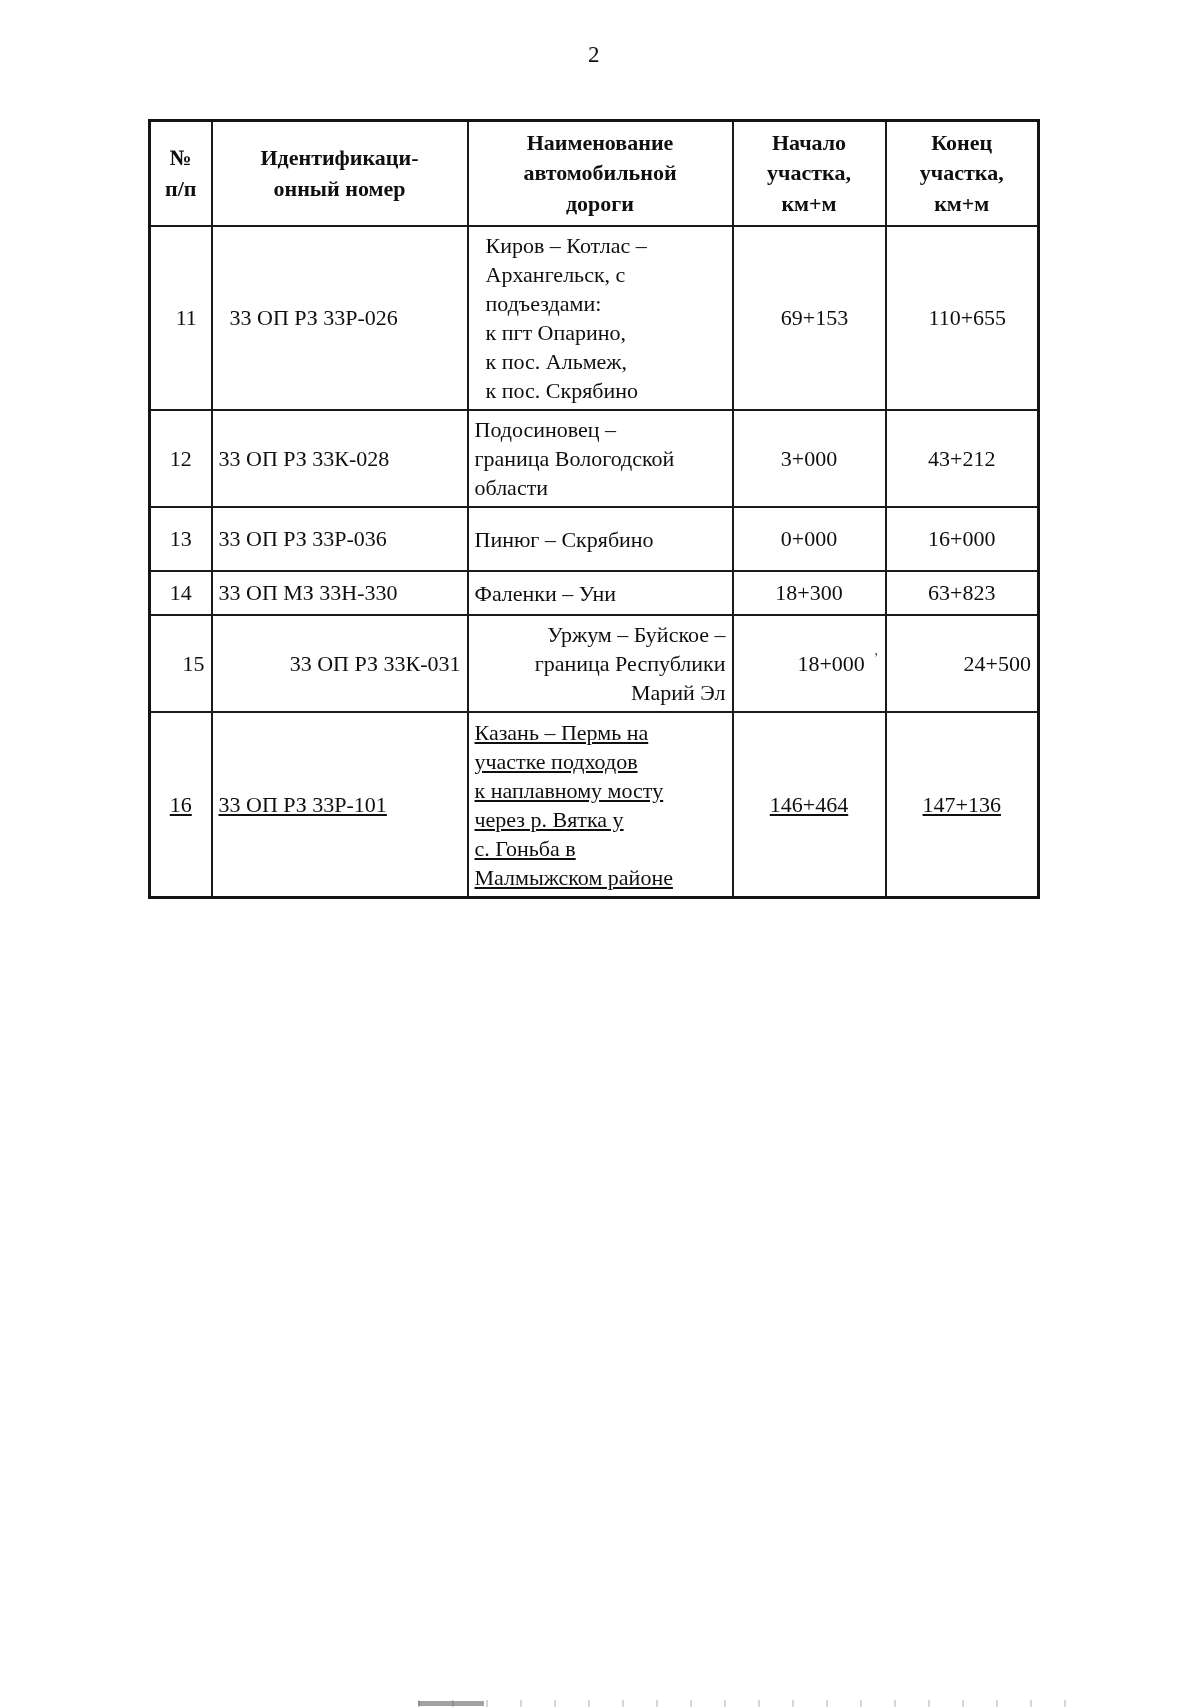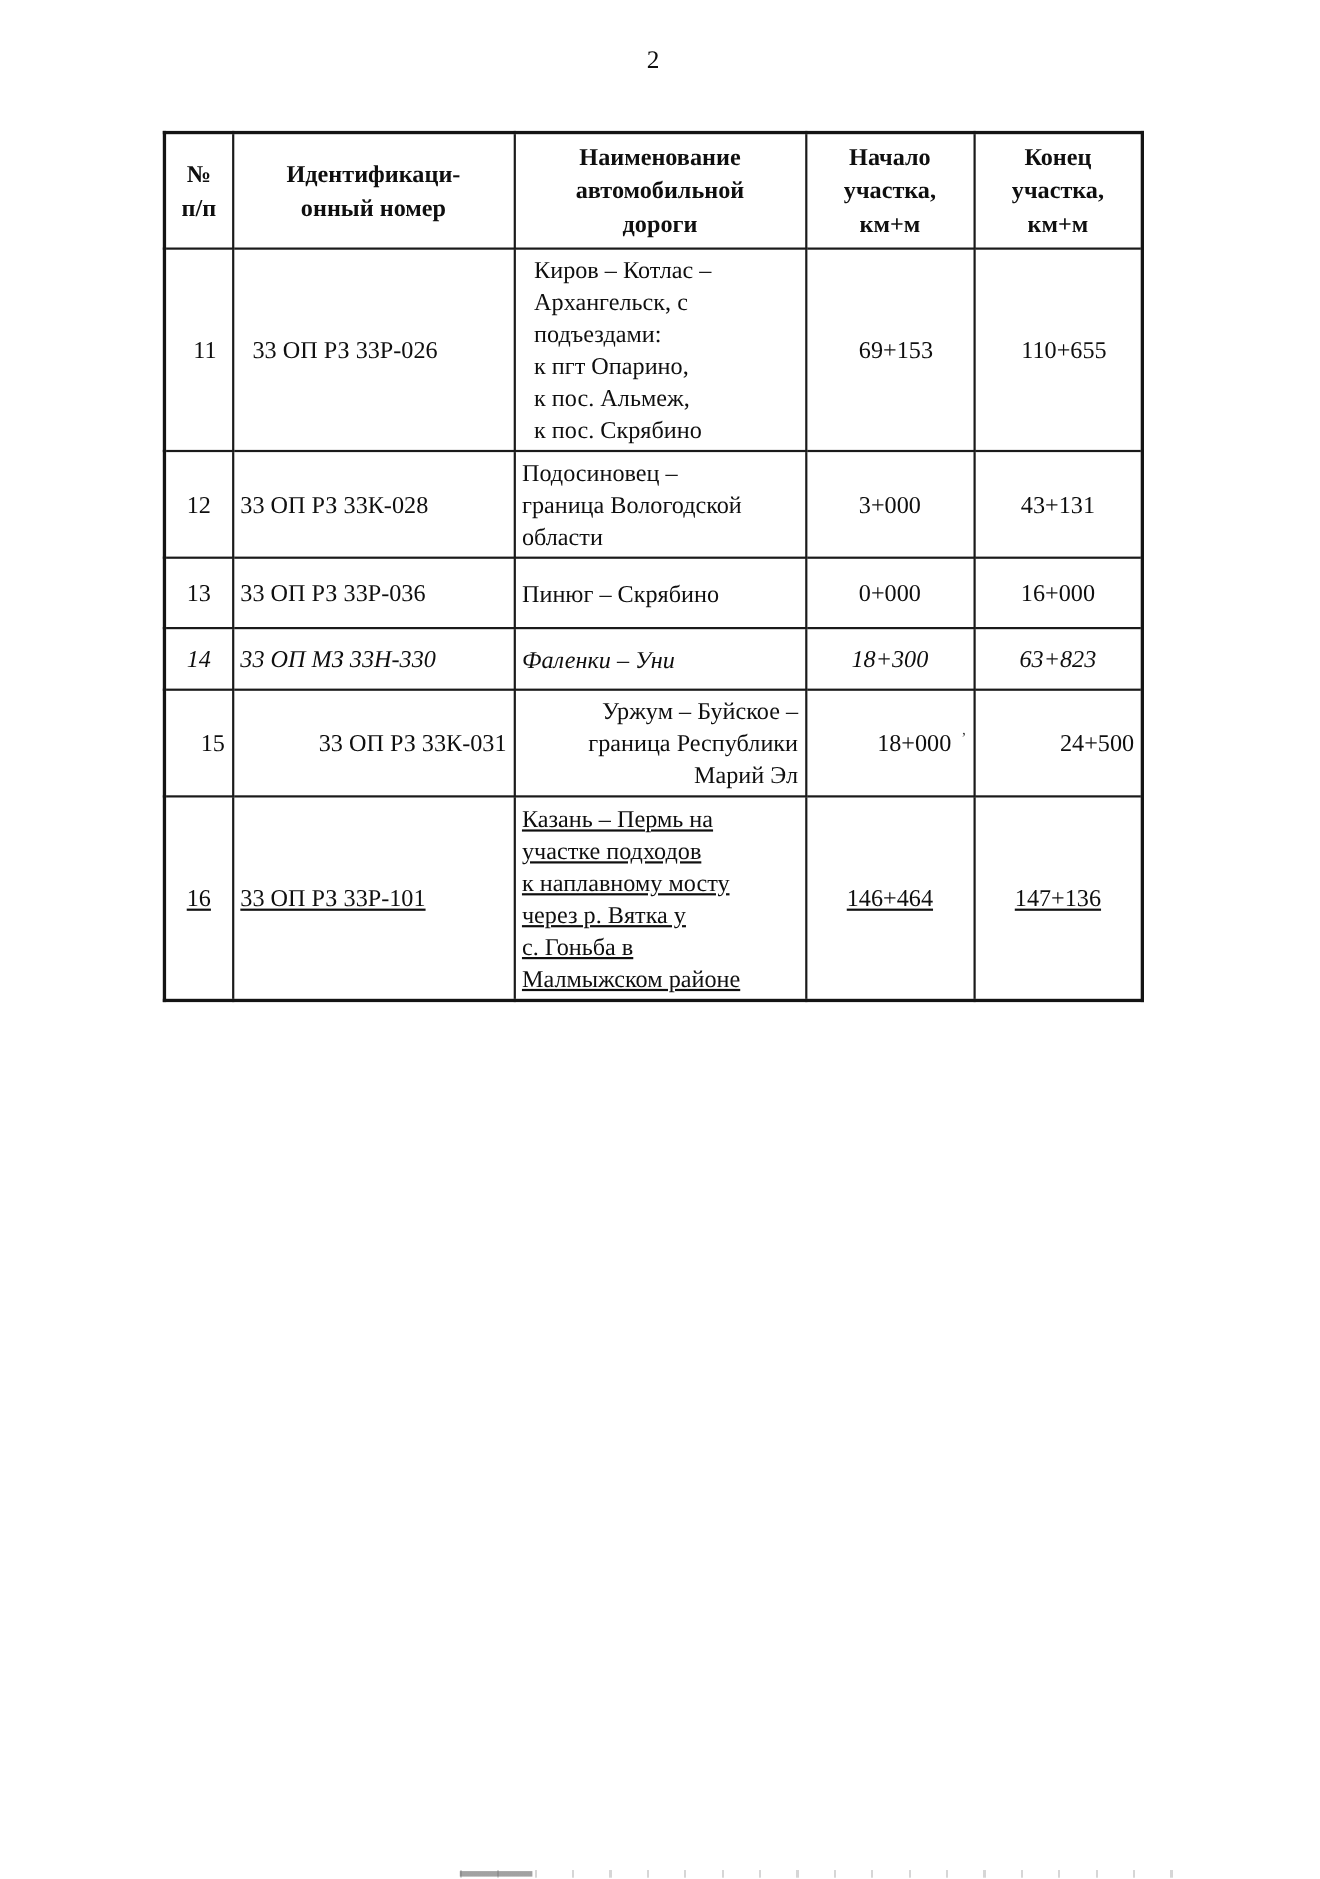--- a/index.html
+++ b/index.html
@@ -48,21 +48,21 @@
     padding: 6px 2px;
   }
   .col-num  { width: 62px;  text-align: center; }
   .col-id   { width: 256px; text-align: left; padding-left: 14px; margin-top: 11px; }
   .col-name { width: 265px; text-align: left; padding-left: 10px;
               white-space: pre-line; line-height: 1.32; }
   .col-val  { width: 153px; text-align: center; }
   tr.r-11 td { height: 175px; padding-left: 17px; }
   tr.r-12 td { height: 97px; }
   tr.r-13 td { height: 64px; }
-  tr.r-14 td { height: 56px; font-style: italic; }
+  tr.r-14 td { height: 44px; }
   tr.r-15 td { height: 93px; text-align: right; }
   tr.r-16 td { height: 185px; text-decoration: underline; }
   .tick-mark {
     font-size: 14px;
     vertical-align: 8px;
     margin-left: 9px;
     color: #3a3a3a;
   }
   .scan-artifact {
     position: absolute;
@@ -121,21 +121,21 @@
       <td class="col-val">69+153</td>
       <td class="col-val">110+655</td>
     </tr>
     <tr class="r-12">
       <td class="col-num">12</td>
       <td class="col-id">33 ОП РЗ 33К-028</td>
       <td class="col-name">Подосиновец –
 граница Вологодской
 области</td>
       <td class="col-val">3+000</td>
-      <td class="col-val">43+131</td>
+      <td class="col-val">43+212</td>
     </tr>
     <tr class="r-13">
       <td class="col-num">13</td>
       <td class="col-id">33 ОП РЗ 33Р-036</td>
       <td class="col-name">Пинюг – Скрябино</td>
       <td class="col-val">0+000</td>
       <td class="col-val">16+000</td>
     </tr>
     <tr class="r-14">
       <td class="col-num">14</td>

